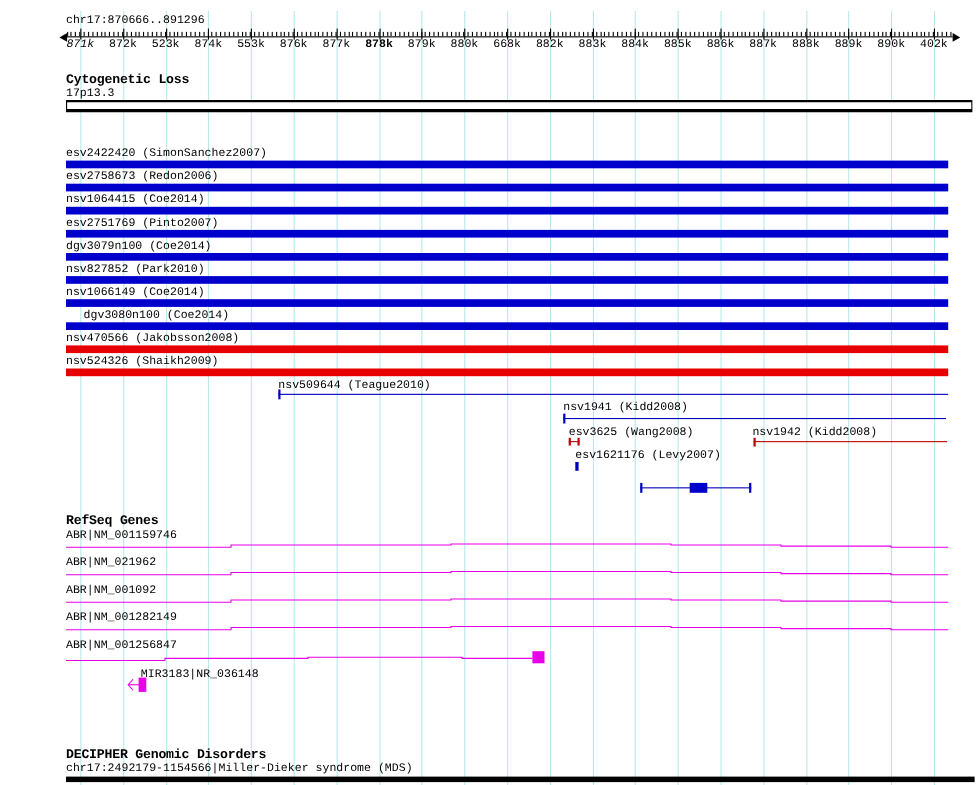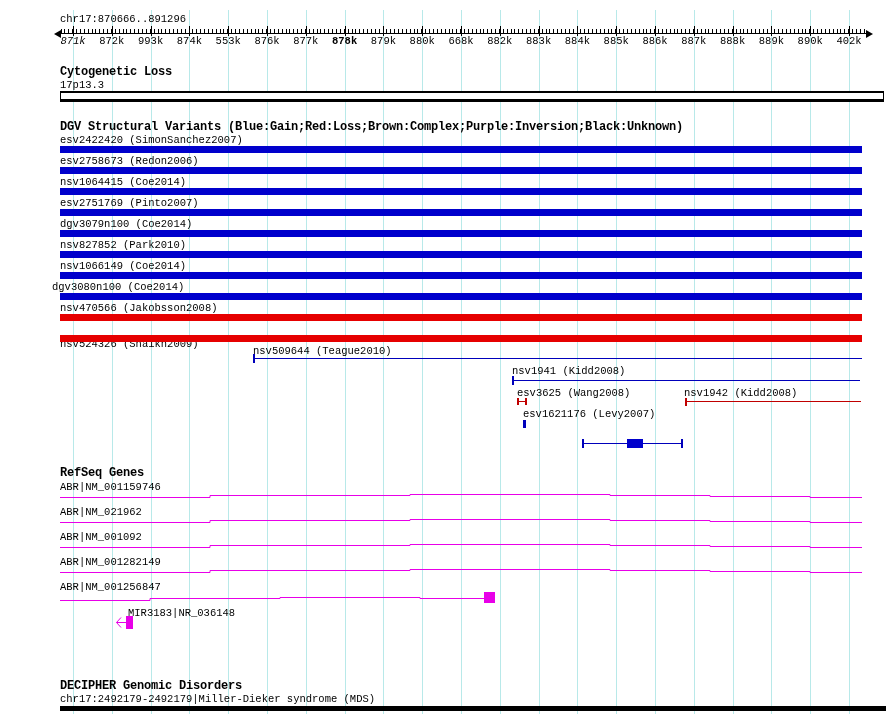--- a/index.html
+++ b/index.html
@@ -272,21 +272,21 @@
         <div class="tick-minor" style="left: 848.14px;"></div>
         <div class="tick-minor" style="left: 852.02px;"></div>
         <div class="tick-minor" style="left: 855.9px;"></div>
         <div class="tick-minor" style="left: 859.78px;"></div>
         <div class="tick-minor" style="left: 863.66px;"></div>
         <div class="tick-major" style="left: 73px;"></div>
         <div class="rlabel" style="left: 73px; font-style: italic;">871k</div>
         <div class="tick-major" style="left: 111.8px;"></div>
         <div class="rlabel" style="left: 111.8px;">872k</div>
         <div class="tick-major" style="left: 150.6px;"></div>
-        <div class="rlabel" style="left: 150.6px;">993k</div>
+        <div class="rlabel" style="left: 150.6px;">523k</div>
         <div class="tick-major" style="left: 189.4px;"></div>
         <div class="rlabel" style="left: 189.4px;">874k</div>
         <div class="tick-major" style="left: 228.2px;"></div>
         <div class="rlabel" style="left: 228.2px;">553k</div>
         <div class="tick-major" style="left: 267px;"></div>
         <div class="rlabel" style="left: 267px;">876k</div>
         <div class="tick-major" style="left: 305.8px;"></div>
         <div class="rlabel" style="left: 305.8px;">877k</div>
         <div class="tick-major" style="left: 344.6px;"></div>
         <div class="rlabel" style="left: 344.6px; font-weight: bold;">878k</div>
@@ -316,41 +316,40 @@
         <div class="rlabel" style="left: 810.2px;">890k</div>
         <div class="tick-major" style="left: 849px;"></div>
         <div class="rlabel" style="left: 849px;">402k</div>
       </div>
   </div>
 
   <div class="title" style="left:60px;top:66px">Cytogenetic Loss</div>
   <div class="label" style="left:60px;top:79px">17p13.3</div>
   <div class="band-rect"></div>
 
-  <div class="title" style="left:60px;top:121px">DGV Structural Variants (Blue:Gain;Red:Loss;Brown:Complex;Purple:Inversion;Black:Unknown)</div>
   <div id="dgv-rows">
       <div class="label" style="left: 60px; top: 134px;">esv2422420 (SimonSanchez2007)</div>
       <div class="vbar gain" style="top: 146px;"></div>
       <div class="label" style="left: 60px; top: 155px;">esv2758673 (Redon2006)</div>
       <div class="vbar gain" style="top: 167px;"></div>
       <div class="label" style="left: 60px; top: 176px;">nsv1064415 (Coe2014)</div>
       <div class="vbar gain" style="top: 188px;"></div>
       <div class="label" style="left: 60px; top: 197px;">esv2751769 (Pinto2007)</div>
       <div class="vbar gain" style="top: 209px;"></div>
       <div class="label" style="left: 60px; top: 218px;">dgv3079n100 (Coe2014)</div>
       <div class="vbar gain" style="top: 230px;"></div>
       <div class="label" style="left: 60px; top: 239px;">nsv827852 (Park2010)</div>
       <div class="vbar gain" style="top: 251px;"></div>
       <div class="label" style="left: 60px; top: 260px;">nsv1066149 (Coe2014)</div>
       <div class="vbar gain" style="top: 272px;"></div>
-      <div class="label" style="left: 52px; top: 281px; text-align: right;">dgv3080n100 (Coe2014)</div>
+      <div class="label" style="left: 76px; top: 281px; text-align: right;">dgv3080n100 (Coe2014)</div>
       <div class="vbar gain" style="top: 293px;"></div>
       <div class="label" style="left: 60px; top: 302px;">nsv470566 (Jakobsson2008)</div>
       <div class="vbar loss" style="top: 314px;"></div>
-      <div class="label" style="left: 60px; top: 338px;">nsv524326 (Shaikh2009)</div>
+      <div class="label" style="left: 60px; top: 323px;">nsv524326 (Shaikh2009)</div>
       <div class="vbar loss" style="top: 335px;"></div>
     </div>
 
   <div class="label" style="left:253px;top:345px">nsv509644 (Teague2010)</div>
   <div class="hline gainline" style="left:253px;top:358px;width:609px"></div>
   <div class="vtick gainline" style="left:253px;top:354px;height:9px"></div>
 
   <div class="label" style="left:512px;top:365px">nsv1941 (Kidd2008)</div>
   <div class="hline gainline" style="left:512px;top:380px;width:348px"></div>
   <div class="vtick gainline" style="left:512px;top:376px;height:9px"></div>
@@ -386,16 +385,16 @@
     <path class="gene-stroke" d="M60 547.5 H210 V545.5 H410 V544.5 H610 V545.5 H710 V546.5 H810 V547.5 H862"></path>
     <path class="gene-stroke" d="M60 572.5 H210 V570.5 H410 V569.5 H610 V570.5 H710 V571.5 H810 V572.5 H862"></path>
     <path class="gene-stroke" d="M60 600.5 H150 V598.5 H280 V597.5 H420 V598.5 H484"></path>
     <rect class="gene-fill" x="484" y="592" width="11" height="11"></rect>
     <path class="gene-stroke" d="M116.5 622.5 H127"></path>
     <path class="gene-stroke" d="M121 617.5 L116.5 622.5 L121 627.5"></path>
     <rect class="gene-fill" x="126" y="616" width="7" height="13"></rect>
   </svg>
 
   <div class="title" style="left:60px;top:680px">DECIPHER Genomic Disorders</div>
-  <div class="label" style="left:60px;top:693px">chr17:2492179-2492179|Miller-Dieker syndrome (MDS)</div>
+  <div class="label" style="left:60px;top:693px">chr17:2492179-1154566|Miller-Dieker syndrome (MDS)</div>
   <div class="decipher-bar"></div>
 
 </div>
 
 </body></html>

